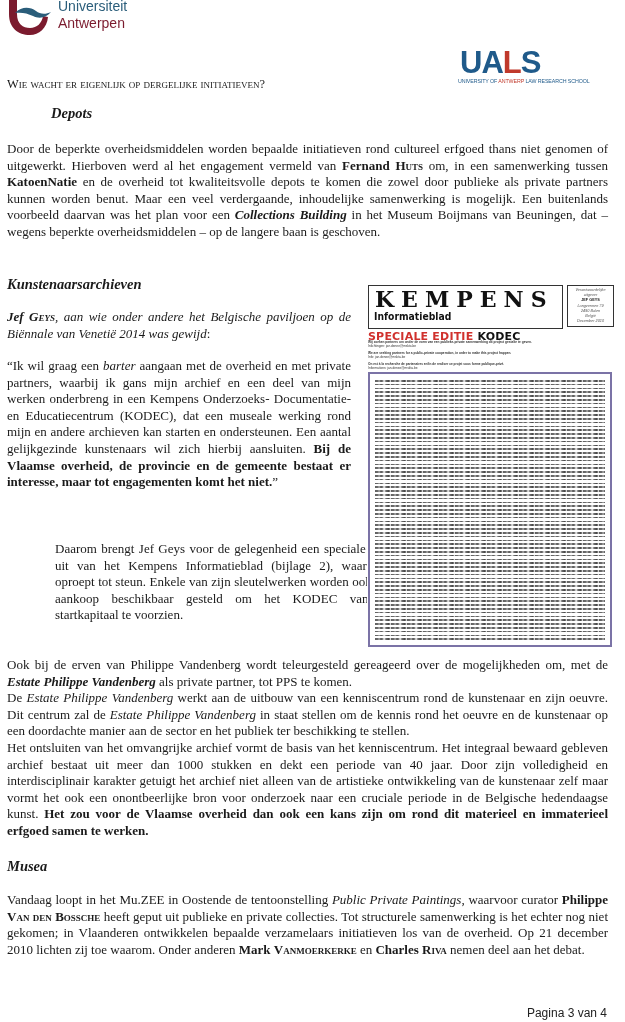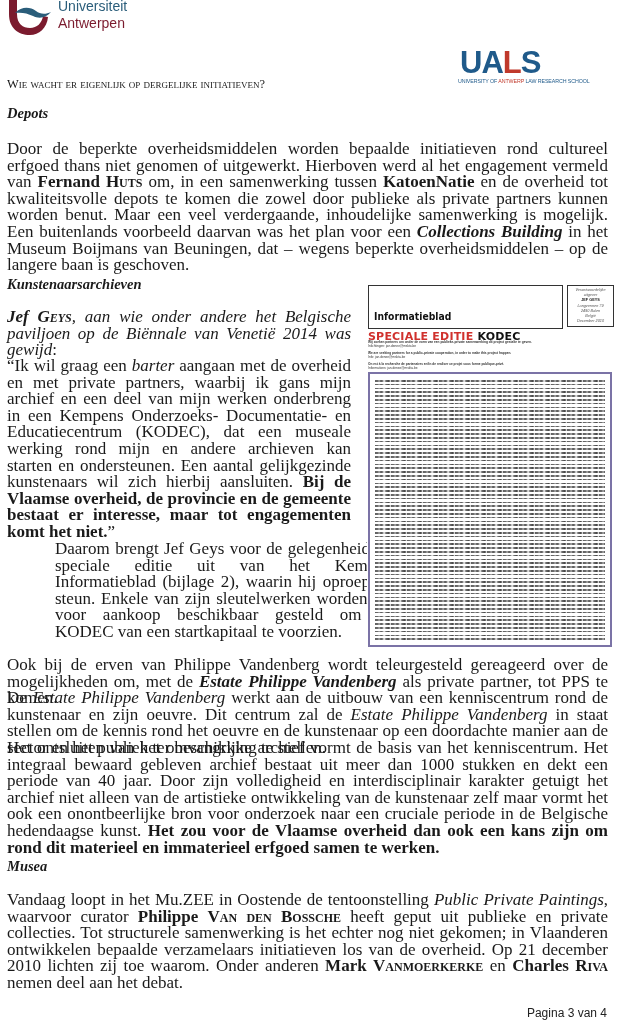--- a/index.html
+++ b/index.html
@@ -15,21 +15,21 @@
   .logo-ua .ua-text .l1 { color: #2a5d7a; }
 
   .logo-uals { position: absolute; left: 458px; top: 0px; width: 160px; height: 40px; margin-top: 48px; }
   .logo-uals .big { font-family: "Liberation Sans", "DejaVu Sans", sans-serif; font-size: 31px; font-weight: bold; letter-spacing: -1px; line-height: 30px; color: #1f5a8a; position: absolute; left: 2px; top: 0px; }
   .logo-uals .big .a { color: #1f5a8a; }
   .logo-uals .big .l { color: #c0392b; }
   .logo-uals .sub { position: absolute; left: 0px; top: 30px; font-family: "Liberation Sans", "DejaVu Sans", sans-serif; font-size: 5.3px; color: #1f5a8a; white-space: nowrap; letter-spacing: -0.1px; }
   .logo-uals .sub .red { color: #c0392b; }
   .h1 { position: absolute; left: 7px; top: 77px; font-size: 12.5px; font-weight: normal; font-variant: small-caps; letter-spacing: 0; }
   .h2 { position: absolute; left: 7px; font-weight: bold; font-style: italic; font-size: 14.5px; }
-  p.par { position: absolute; left: 7px; margin: 0; text-align: justify; font-size: 17px; line-height: 16.6px; }
+  p.par { position: absolute; left: 7px; margin: 0; text-align: justify; font-size: 13px; line-height: 16.6px; }
   .sc { font-variant: small-caps; }
   b { font-weight: bold; }
 
   .figure {
     position: absolute; left: 367px; top: 284px; width: 250px; height: 366px;
     background: #fff;
   }
   .kempens-box { position: absolute; left: 1px; top: 1px; width: 193px; height: 42px; border: 1.5px solid #333; }
   .kempens-title { position: absolute; left: 6px; top: 1px; font-family: "DejaVu Serif", serif; font-weight: bold; font-size: 22px; letter-spacing: 7px; color: #111; line-height: 24px; }
   .kempens-sub { position: absolute; left: 5px; top: 24px; font-family: "DejaVu Sans", sans-serif; font-weight: bold; font-size: 10.5px; color: #111; letter-spacing: 0; transform: scaleX(0.88); transform-origin: left; }
@@ -64,32 +64,33 @@
   </div>
 </div>
 
 <div class="logo-uals">
   <div class="big"><span class="a">U</span><span class="a">A</span><span class="l">L</span><span class="a">S</span></div>
   <div class="sub"><span>UNIVERSITY OF </span><span class="red">ANTWERP</span><span> LAW RESEARCH SCHOOL</span></div>
 </div>
 
 <div class="h1">Wie wacht er eigenlijk op dergelijke initiatieven?</div>
 
-<div class="h2" style="top:105px;">Depots</div>
+<div class="h2" style="top:105px;margin-left:44px;">Depots</div>
 <p class="par" style="top:141px; width:601px;"><span>Door de beperkte overheidsmiddelen worden bepaalde initiatieven rond cultureel erfgoed thans niet genomen of uitgewerkt. Hierboven werd al het engagement vermeld van </span><b><span>Fernand </span><span class="sc">Huts</span></b><span> om, in een samenwerking tussen </span><b>KatoenNatie</b><span> en de overheid tot kwaliteitsvolle depots te komen die zowel door publieke als private partners kunnen worden benut. Maar een veel verdergaande, inhoudelijke samenwerking is mogelijk. Een buitenlands voorbeeld daarvan was het plan voor een </span><b><i>Collections Building</i></b><span> in het Museum Boijmans van Beuningen, dat – wegens beperkte overheidsmiddelen – op de langere baan is geschoven.</span></p>
 
 <div class="h2" style="top:276px;text-align:center;">Kunstenaarsarchieven</div>
 <p class="par" style="top:309px; width:344px; font-style:italic;"><b><span>Jef </span><span class="sc">Geys</span></b><span>, aan wie onder andere het Belgische paviljoen op de Biënnale van Venetië 2014 was gewijd</span><span style="font-style:normal">:</span></p>
 
 <p class="par" style="top:358px; width:344px;"><span>“Ik wil graag een </span><i>barter</i><span> aangaan met de overheid en met private partners, waarbij ik gans mijn archief en een deel van mijn werken onderbreng in een Kempens Onderzoeks- Documentatie- en Educatiecentrum (KODEC), dat een museale werking rond mijn en andere archieven kan starten en ondersteunen. Een aantal gelijkgezinde kunstenaars wil zich hierbij aansluiten. </span><b>Bij de Vlaamse overheid, de provincie en de gemeente bestaat er interesse, maar tot engagementen komt het niet.</b><span>”</span></p>
 
 <p class="par" style="top:541px; width:344px;margin-left:48px;">Daarom brengt Jef Geys voor de gelegenheid een speciale editie uit van het Kempens Informatieblad (bijlage 2), waarin hij oproept tot steun. Enkele van zijn sleutelwerken worden ook voor aankoop beschikbaar gesteld om het KODEC van een startkapitaal te voorzien.</p>
 
 <div class="figure">
   <div class="kempens-box">
+    <div class="kempens-title">KEMPENS</div>
     <div class="kempens-sub">Informatieblad</div>
   </div>
   <div class="pub-box">
     <div>Verantwoordelijke</div>
     <div>uitgever</div>
     <div class="bold">JEF GEYS</div>
     <div>Langvennen 79</div>
     <div>2490 Balen</div>
     <div>België</div>
     <div>December 2010</div>

